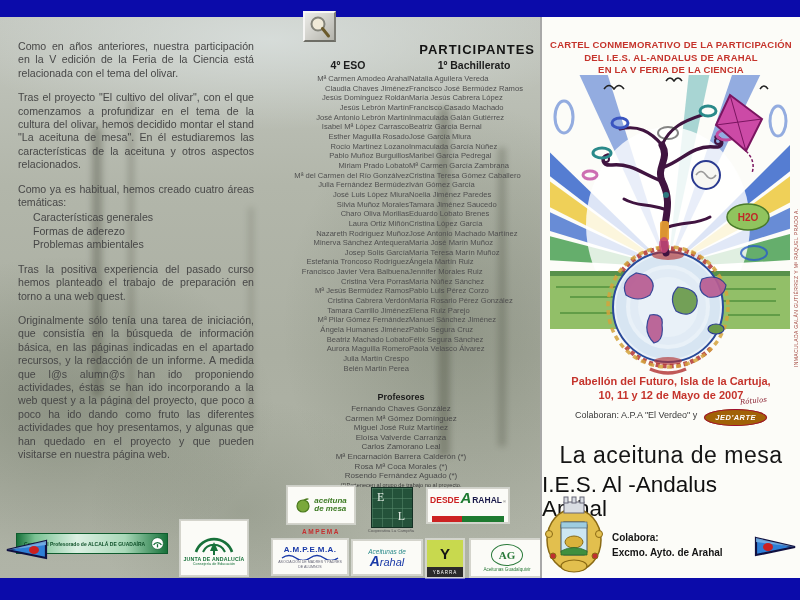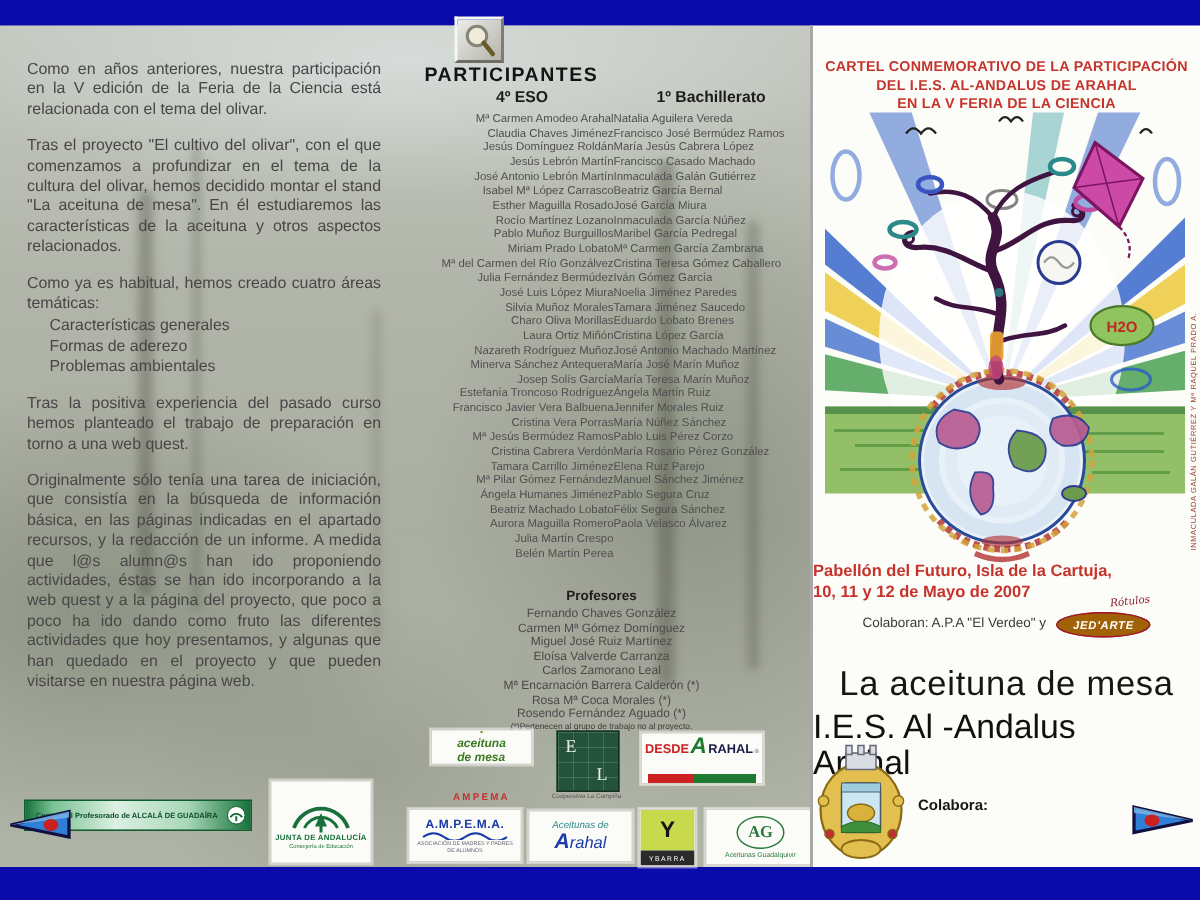--- a/index.html
+++ b/index.html
@@ -14,21 +14,21 @@
     radial-gradient(ellipse 260px 320px at 86% 55%, rgba(75,85,65,.28), transparent 70%),
     radial-gradient(ellipse 220px 160px at 45% 88%, rgba(90,100,80,.22), transparent 70%),
     radial-gradient(ellipse 420px 120px at 50% 4%, rgba(218,224,222,.85), transparent 75%),
     linear-gradient(180deg,#c3c7bf,#b2b6aa 30%,#abafa2 60%,#b0b4a7)}
   .trunk{background:rgba(66,70,56,.34);filter:blur(3px);border-radius:4px}
   
   .lt{left:18px;top:40px;width:236px;color:#474747;font-size:10.6px;line-height:13.4px;text-align:justify}
   .lt p{margin:0 0 11px 0}
   .lt ul{margin:-9px 0 11px 15px;padding:0;list-style:none;text-align:left}
   
-  .ptitle{left:283px;top:42px;width:252px;text-align:left;font-weight:bold;font-size:13px;letter-spacing:1px;color:#141414}
+  .ptitle{left:283px;top:42px;width:252px;text-align:right;font-weight:bold;font-size:13px;letter-spacing:1px;color:#141414}
   .pheads{left:283px;top:59px;width:252px;display:flex;font-weight:bold;font-size:10.5px;color:#1c1c1c}
   .pheads .h1{width:130px;text-align:center}
   .pheads .h2{flex:1;text-align:center}
   .pcols{left:281px;top:74px;width:256px;display:flex;font-size:7.6px;line-height:9.65px;color:#4f4f4f}
   .pcols ul{margin:0;padding:0;list-style:none}
   .pcol1{width:128px;text-align:right;padding-right:7px;box-sizing:border-box}
   .pcol2{flex:1;text-align:left;padding-left:2px}
   .teach{left:283px;top:392px;width:236px;text-align:center;color:#4a4a4a}
   .teach .tt{font-weight:bold;font-size:9px;color:#1c1c1c;margin-bottom:2px}
   .teach ul{margin:0;padding:0;list-style:none;font-size:8px;line-height:9.6px}
@@ -36,21 +36,21 @@
   
   .lbox{background:#fbfbf7;border:1px solid #d4d4cc;box-shadow:0 0 0 1px rgba(255,255,255,.45);
         display:flex;align-items:center;justify-content:center;flex-direction:column;box-sizing:border-box;overflow:hidden}
   .cep{left:16px;top:533px;width:152px;height:21px;border:1px solid #0f5c2e;display:flex;align-items:center;
        background:linear-gradient(90deg,#17713a,#79c293 12%,#dcf0e3 40%,#a8d8b8 72%,#17713a);
        font-size:5px;font-weight:bold;color:#0e4f28;padding:0 3px;box-sizing:border-box;gap:2px}
   .cep span{flex:1;text-align:center}
   .junta{left:180px;top:520px;width:68px;height:56px}
   .junta .t1{font-size:5.2px;font-weight:bold;color:#17713a;letter-spacing:.2px}
   .junta .t2{font-size:3.8px;color:#17713a}
-  .aceit{left:287px;top:486px;width:68px;height:24px;flex-direction:column;gap:3px}
+  .aceit{left:287px;top:486px;width:68px;height:38px;flex-direction:row;gap:3px}
   .aceit .tx{font-size:8px;font-weight:bold;font-style:italic;color:#3c7a22;line-height:8.5px}
   .ampema-red{left:287px;top:528px;width:68px;text-align:center;font-size:6.5px;font-weight:bold;color:#c53030;letter-spacing:1.5px}
   .elbox{left:371px;top:487px;width:40px;height:39px;background:#24523a;border:1px solid #143024;position:absolute;
          background-image:linear-gradient(rgba(90,140,110,.5) 1px,transparent 1px),linear-gradient(90deg,rgba(90,140,110,.5) 1px,transparent 1px);
          background-size:10px 10px;color:#e8efe8;font-family:"Liberation Serif",serif}
   .elbox .e{position:absolute;left:5px;top:2px;font-size:12px}
   .elbox .l{position:absolute;right:7px;bottom:3px;font-size:12px}
   .elcap{left:360px;top:528px;width:62px;text-align:center;font-size:4.2px;color:#555}
   .desde{left:427px;top:488px;width:82px;height:35px;justify-content:space-between;padding:3px 2px 0 2px}
   .desde .row{display:flex;align-items:baseline;gap:1px}
@@ -78,21 +78,21 @@
   
   .magbtn{left:303px;top:11px;width:33px;height:31px;background:linear-gradient(135deg,#ecece8,#b4b4ac);
           border:2px solid;border-color:#f6f6f4 #7e7e76 #6e6e66 #f6f6f4;box-sizing:border-box;
           display:flex;align-items:center;justify-content:center;cursor:pointer}
   
   .poster{left:540px;top:17px;width:260px;height:561px;background:#fcfcf8;border-left:2px solid #a8a8a8;box-sizing:border-box}
   .pohead{position:absolute;left:0;top:22px;width:100%;text-align:center;font-weight:bold;font-size:9.5px;
           line-height:12.5px;color:#c5342c;letter-spacing:.2px}
   .artist{position:absolute;right:1px;top:120px;height:230px;writing-mode:vertical-rl;transform:rotate(180deg);
           font-size:5px;color:#a04038;letter-spacing:.4px}
-  .venue{position:absolute;left:0;top:358px;width:100%;text-align:left;color:#c5342c;font-weight:bold;
+  .venue{position:absolute;left:0;top:358px;width:100%;text-align:center;color:#c5342c;font-weight:bold;
          font-size:11px;line-height:13.5px}
   .colaboran{position:absolute;left:0;top:389px;width:100%;display:flex;justify-content:center;align-items:center;gap:7px}
   .colaboran .ctx{font-size:9px;color:#3a3a3a}
   .jedwrap{position:relative}
   .jedscript{position:absolute;top:-9px;right:0;font-family:"DejaVu Serif",serif;font-style:italic;
              font-size:7px;color:#8a2030;transform:rotate(-6deg)}
   .jedoval{background:#a16207;border:1px solid #a01030;border-radius:50%;color:#fff;font-style:italic;
            font-weight:bold;font-size:7.5px;padding:3px 10px;letter-spacing:.5px}
   .maintitle{position:absolute;left:0;top:425px;width:100%;text-align:center;font-size:23px;color:#161616;letter-spacing:.5px}
   .school{position:absolute;left:0;top:456px;width:100%;font-weight:normal;
@@ -406,20 +406,21 @@
     <rect x="35" y="3" width="4" height="6" fill="#d9dde3" stroke="#667"></rect>
     <rect x="16" y="28" width="26" height="33" rx="3" fill="#cde7f2" stroke="#445566"></rect>
     <rect x="16" y="28" width="26" height="6" fill="#9ecde0" stroke="#445566" stroke-width=".6"></rect>
     <ellipse cx="29" cy="48" rx="9" ry="6" fill="#d9b23c" stroke="#8a6a14"></ellipse>
     <path d="M16,57 Q29,50 42,57 L42,61 L16,61 Z" fill="#3f8f3f" stroke="#2a6a2a" stroke-width=".8"></path>
     <ellipse cx="29" cy="72" rx="13" ry="6" fill="#e2bf4e" stroke="#8a6a14" stroke-width="1.2"></ellipse>
   </svg>
 
   <div class="colabora">
     <div>Colabora:</div>
+    <div>Excmo. Ayto. de Arahal</div>
   </div>
 
   <svg class="penn-r" width="44" height="26" viewBox="0 0 44 26" style="cursor:pointer">
     <polygon points="2,4 41,13 2,21" fill="#2f7fd6" stroke="#101040" stroke-width="2.2"></polygon>
     <polygon points="2,4 41,13 2,8" fill="#7ab4e8" opacity=".85"></polygon>
     <ellipse cx="14" cy="13" rx="5" ry="4" fill="#cc2020"></ellipse>
   </svg>
 </div>
 
 </body></html>

